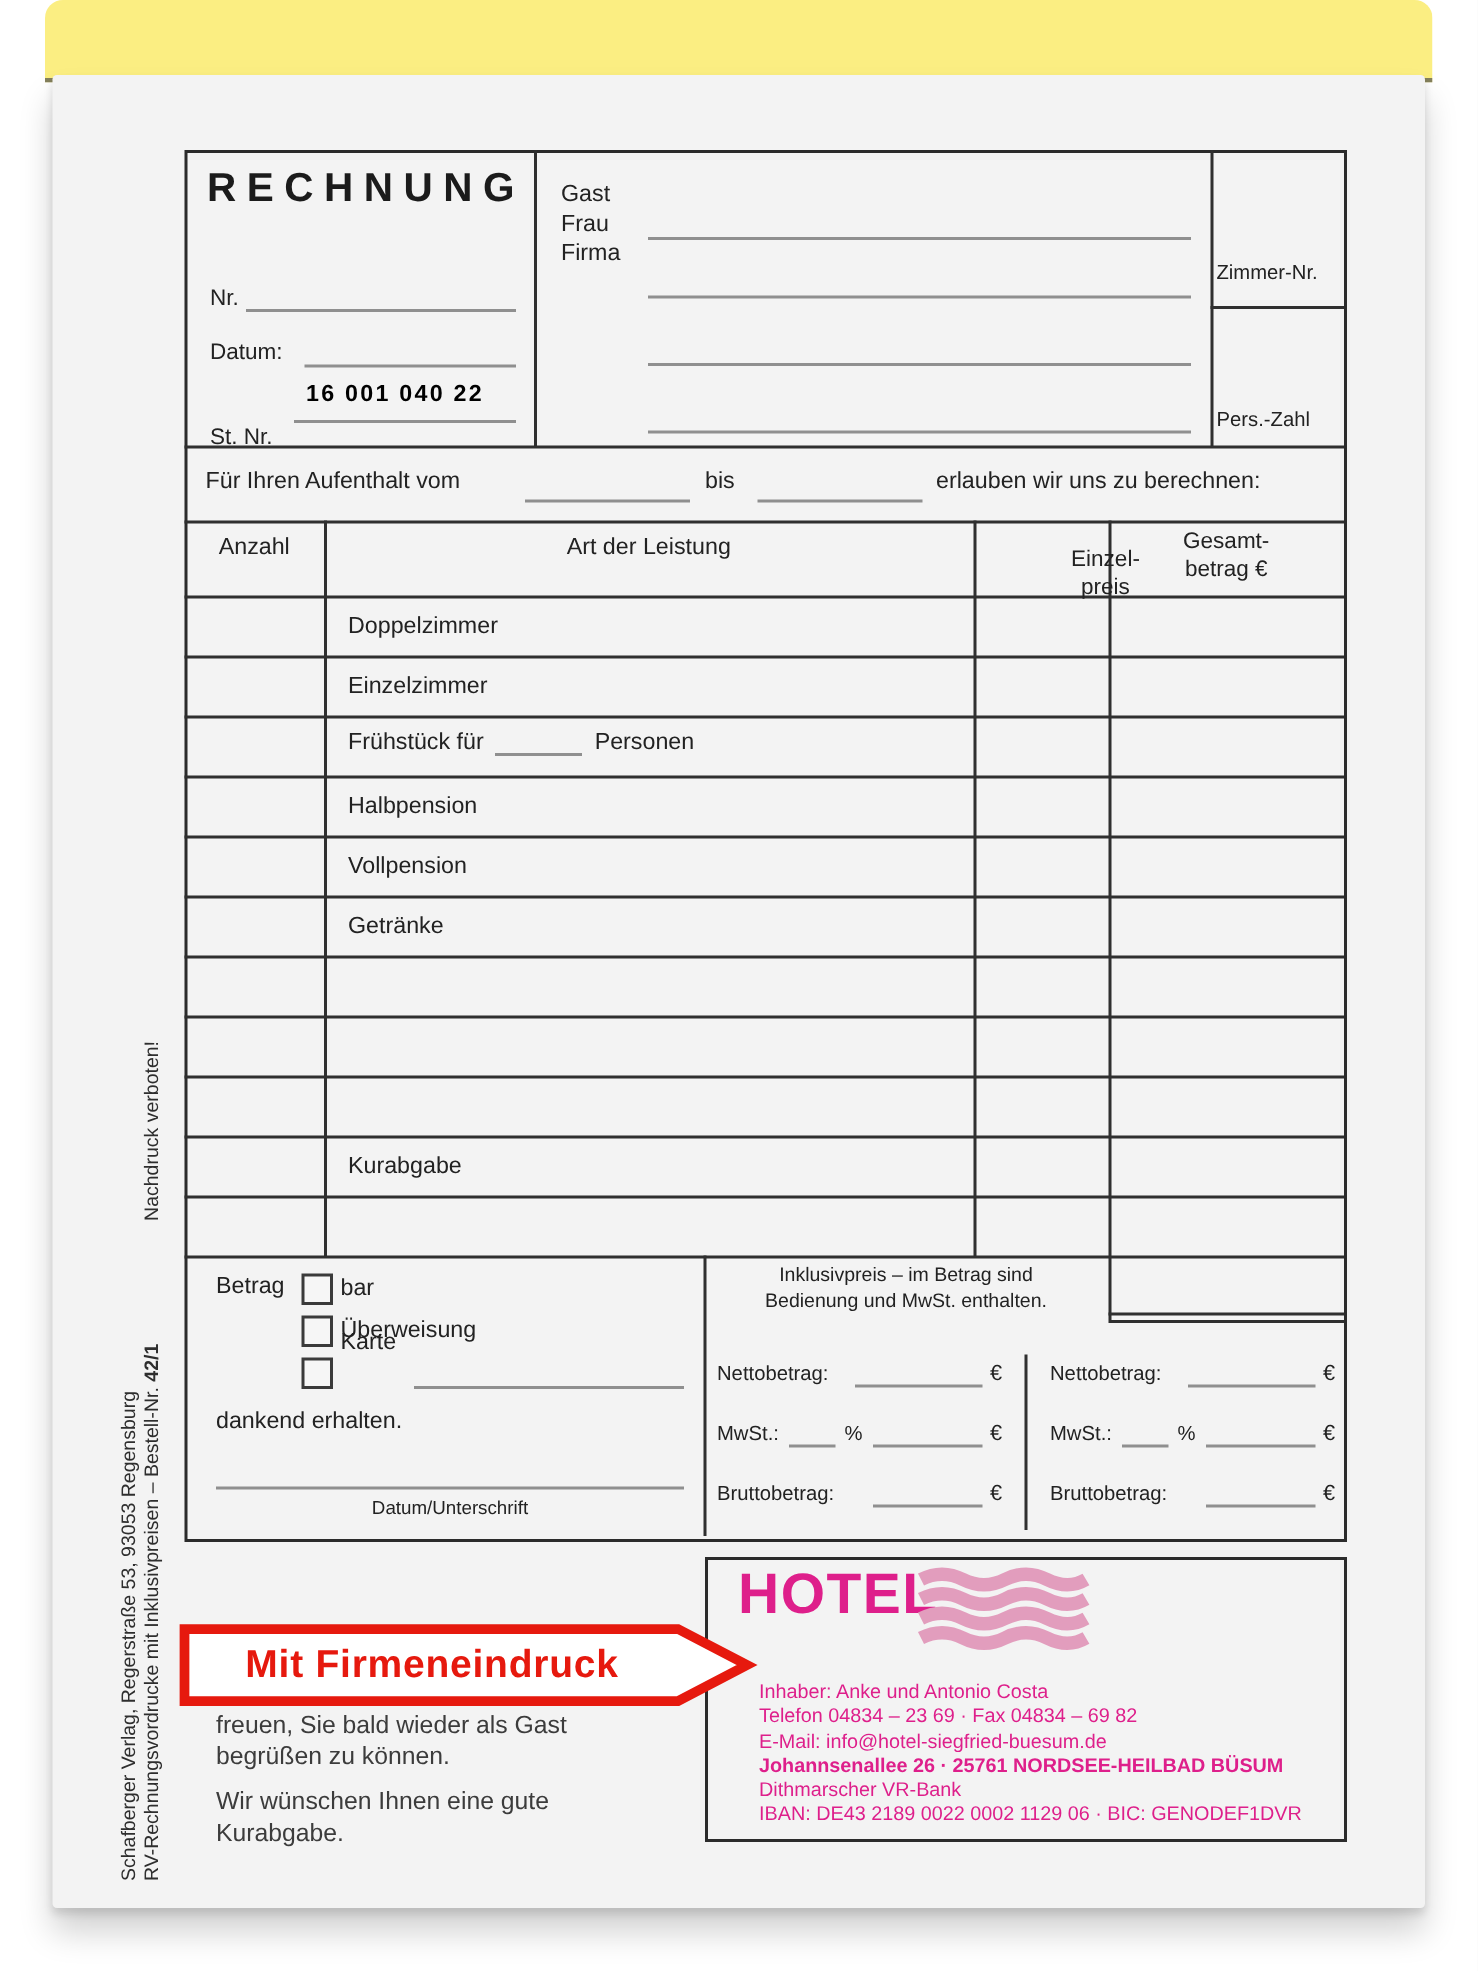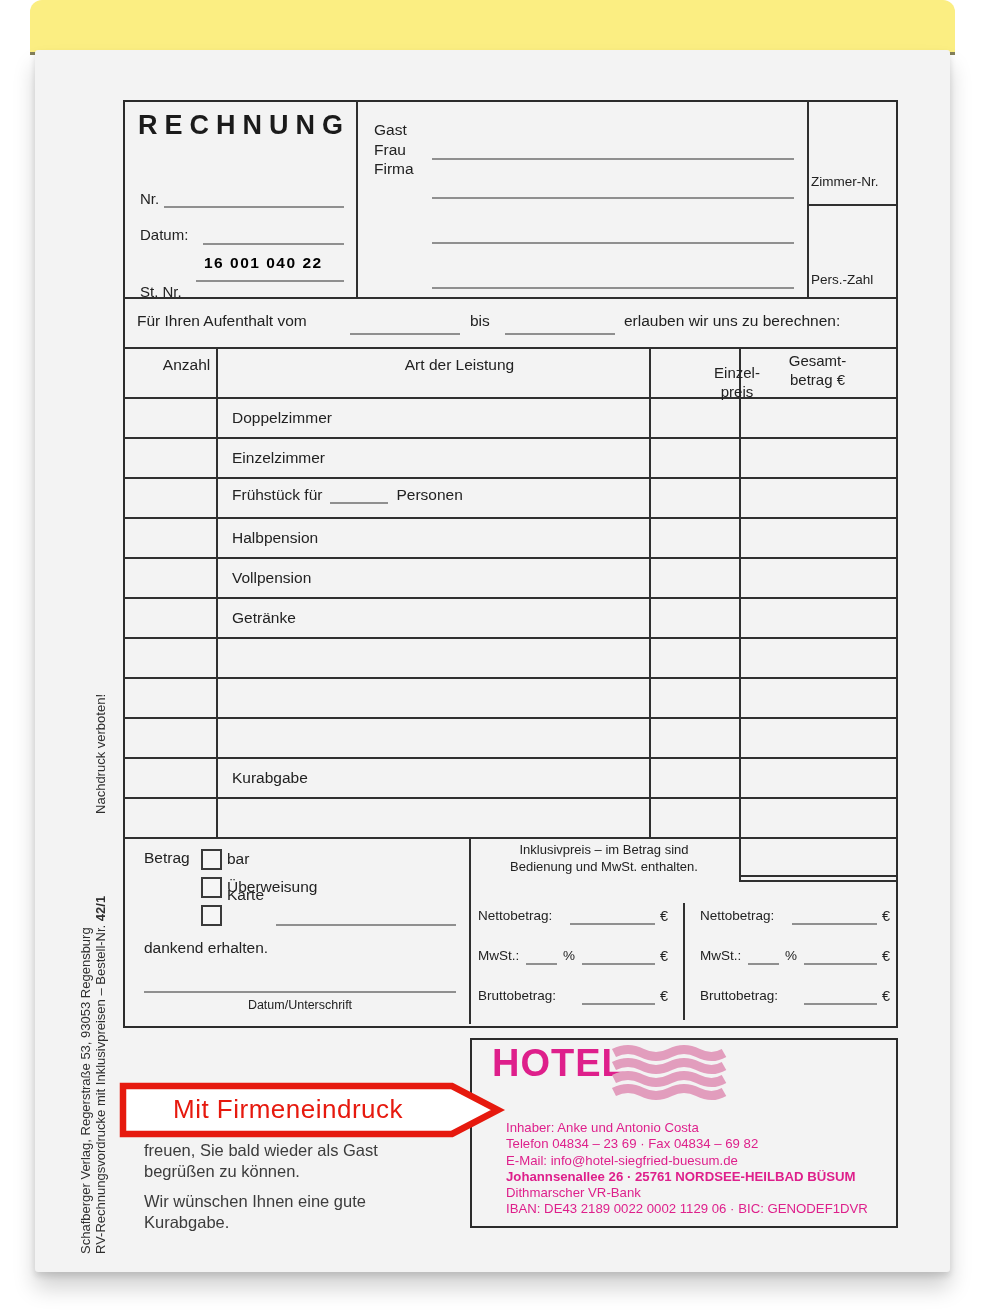--- a/index.html
+++ b/index.html
@@ -26,21 +26,21 @@
   .cb{position:absolute;width:17px;height:17px;border:2px solid #3a3a3a;background:#f6f6f6;}
   .panel{position:absolute;width:192px;height:110px;font-size:13.5px;}
   .panel .lab{position:absolute;left:0;}
   .panel .ln{position:absolute;border-bottom:2px solid #8f8f8f;height:0;}
   .panel .eur{position:absolute;left:182px;font-size:14.5px;}
   .pink{color:#de1f8b;}
   .hname1{font-size:38px;font-weight:800;letter-spacing:1px;}
   .hname2{font-size:41px;font-weight:800;letter-spacing:.5px;}
   .haddr{font-size:13.2px;line-height:16.3px;color:#de1f8b;}
   .haddr .bold{font-weight:700;}
-  .callout-text{position:absolute;font-size:26px;font-weight:400;color:#e6190e;
+  .callout-text{position:absolute;font-size:26px;font-weight:700;color:#e6190e;
         text-align:center;letter-spacing:.5px;}
   .closing{font-size:16.5px;color:#3c3c3c;}
   .imprint{position:absolute;left:78px;top:1254px;width:560px;height:40px;
         transform:rotate(-90deg);transform-origin:0 0;font-size:13px;color:#2e2e2e;}
   .imprint .l2{display:flex;justify-content:space-between;width:560px;}
   .imprint b{font-weight:800;}
   svg{position:absolute;overflow:visible;}
 </style>
 </head>
 <body>
@@ -98,22 +98,22 @@
 
     <div class="t" style="left:811px;top:174px;font-size:13.5px;">Zimmer-Nr.</div>
     <div class="t" style="left:811px;top:272px;font-size:13.5px;">Pers.-Zahl</div>
 
     <div class="t fs16" style="left:137px;top:312px;">Für Ihren Aufenthalt vom</div>
     <div class="wline" style="left:350px;top:333px;width:110px;"></div>
     <div class="t fs16" style="left:470px;top:312px;">bis</div>
     <div class="wline" style="left:505px;top:333px;width:110px;"></div>
     <div class="t fs16" style="left:624px;top:312px;">erlauben wir uns zu berechnen:</div>
 
-    <div class="t fs16 center" style="left:123px;top:356px;width:93px;margin-left:17px;">Anzahl</div>
-    <div class="t fs16 center" style="left:216px;top:356px;width:433px;padding-left:27px;">Art der Leistung</div>
+    <div class="t fs16 center" style="left:123px;top:356px;width:93px;">Anzahl</div>
+    <div class="t fs16 center" style="left:216px;top:356px;width:433px;">Art der Leistung</div>
     <div class="t fs15 center" style="left:649px;top:363px;width:80px;line-height:19px;padding-left:48px;">
       <div>Einzel-</div>
       <div>preis</div>
     </div>
     <div class="t fs15 center" style="left:739px;top:351px;width:157px;line-height:19px;">
       <div>Gesamt-</div>
       <div>betrag €</div>
     </div>
 
     <div class="t rowlabel" style="left:232px;top:409px;">Doppelzimmer</div>

